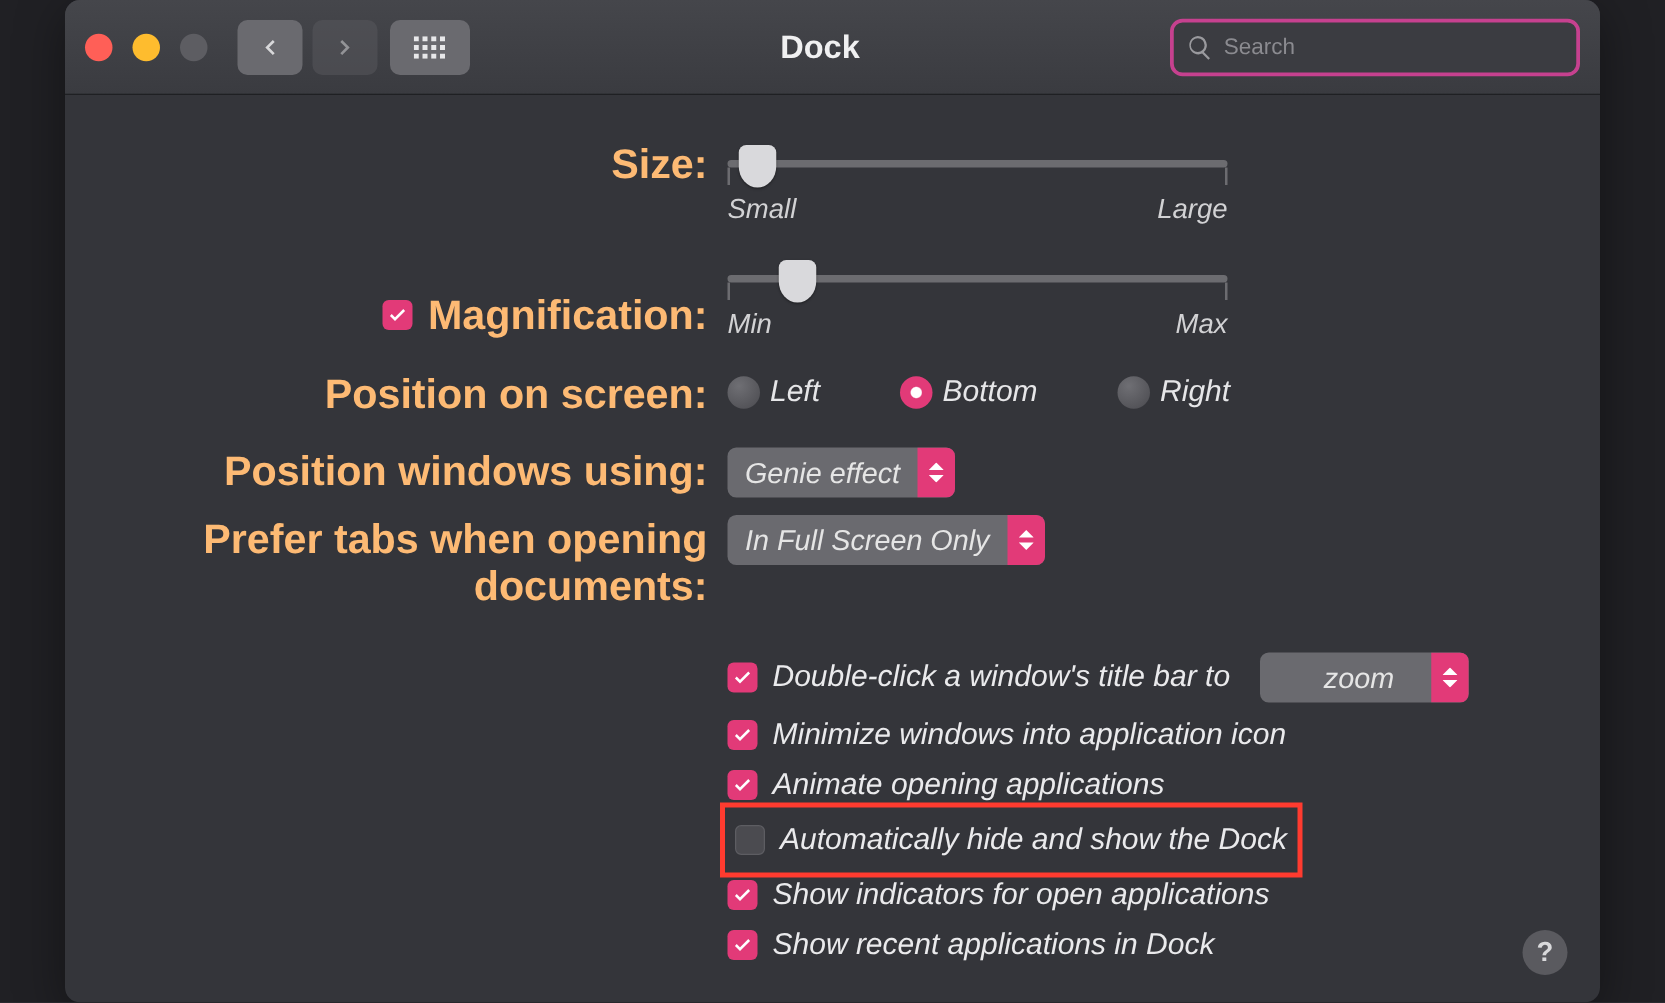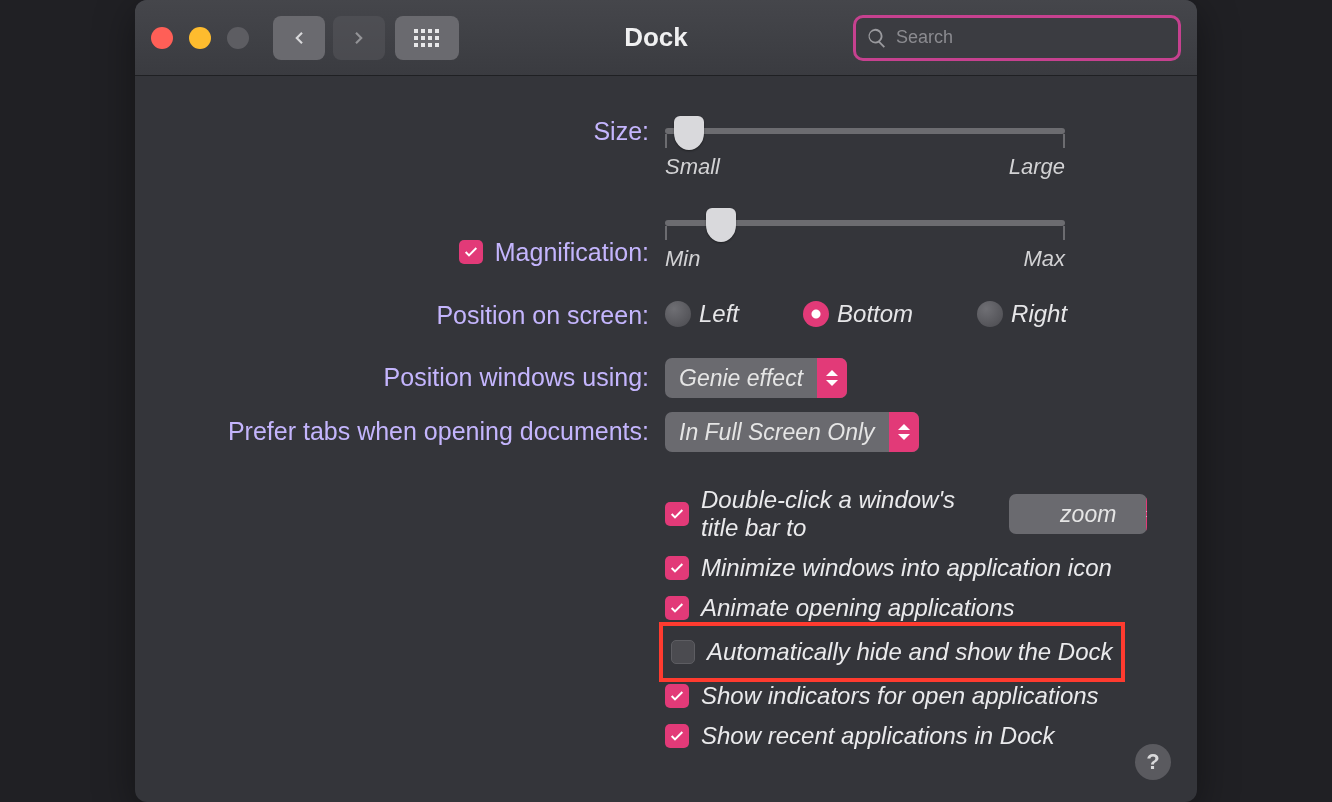--- a/index.html
+++ b/index.html
@@ -12,21 +12,21 @@
     --slider-track:#6c6c70;
     --btn:#6a6a6f;
     --btn-dim:#57575c;
     --drop:#6a6a6f;
     --highlight:#c6418f;
     --red-highlight:#ff3b2f;
   }
   *{box-sizing:border-box;font-family:-apple-system,"Helvetica Neue",Arial,sans-serif;}
   body{margin:0;background:#202024;display:flex;justify-content:center;}
   .window{
-    width:1062px;height:802px;background:var(--bg);border-radius:12px;overflow:hidden;
+    width:1228px;height:802px;background:var(--bg);border-radius:12px;overflow:hidden;
     box-shadow:0 10px 40px rgba(0,0,0,.4);
     position:relative;color:var(--text);
   }
   
   .titlebar{
     height:76px;background:linear-gradient(#45464b,#3a3b40);display:flex;align-items:center;
     padding:0 16px;border-bottom:1px solid #1f2023;
   }
   .traffic{display:flex;gap:16px;align-items:center;}
   .dot{width:22px;height:22px;border-radius:50%;}
@@ -47,21 +47,21 @@
   .search-wrap svg{width:22px;height:22px;fill:#9a9a9e;margin-right:6px;}
   .search-wrap input{
     flex:1;background:transparent;border:none;color:var(--text);font-size:18px;outline:none;
   }
   .search-wrap input::placeholder{color:#8b8b90;}
 
   
   .content{padding:36px 50px 26px 50px;}
   .row{display:flex;align-items:flex-start;margin-bottom:14px;}
   .row.slider-row{margin-bottom:24px;}
-  .label-col{width:480px;text-align:right;padding-right:16px;font-size:25px;color:#c4b5fd;line-height:38px;}
+  .label-col{width:480px;text-align:right;padding-right:16px;font-size:33px;color:#fdba74;line-height:38px;font-weight:bold;}
   .label-col .inline-check{display:inline-flex;align-items:center;gap:12px;justify-content:flex-end;margin-top:29px;}
   .ctrl-col{flex:1;display:flex;flex-direction:column;align-items:flex-start;font-style:italic;}
 
   
   .slider{width:400px;padding-top:6px;}
   .slider-track{position:relative;height:6px;background:var(--slider-track);border-radius:3px;margin:10px 0 0 0;}
   .tick{position:absolute;width:2px;height:14px;background:var(--slider-track);top:6px;}
   .tick.left{left:0;}
   .tick.right{right:0;}
   .thumb{

